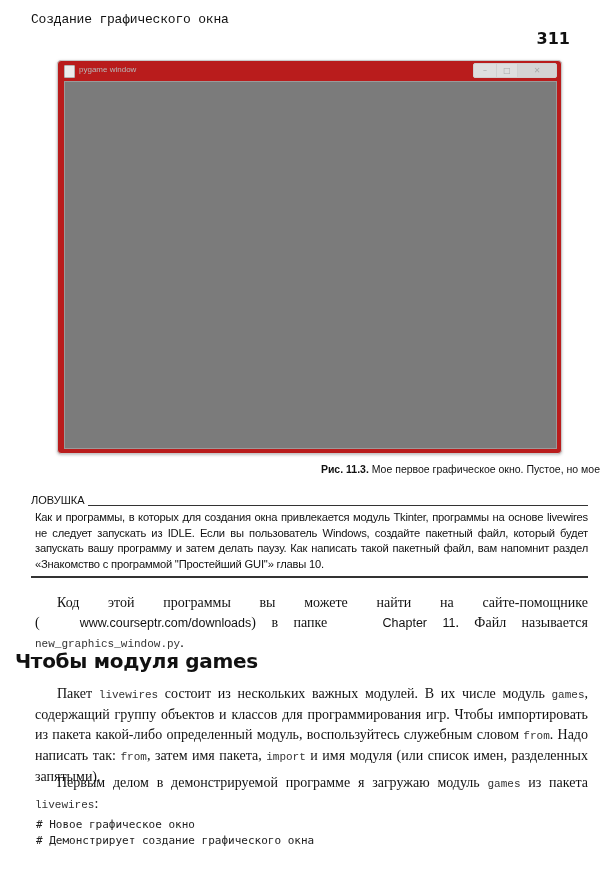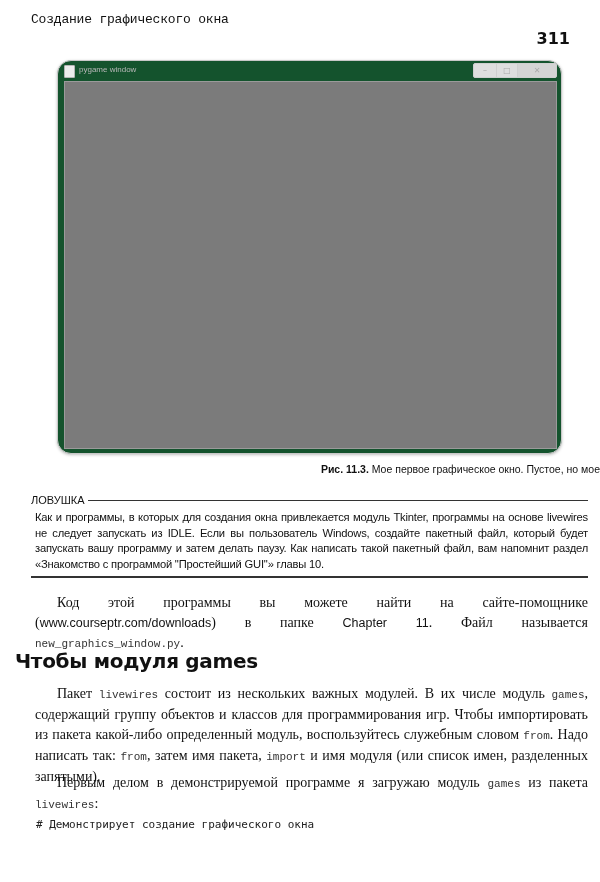--- a/index.html
+++ b/index.html
@@ -1,40 +1,40 @@
 <!DOCTYPE html>
 <html><head>
 <meta charset="utf-8">
 <style>
   html, body { margin:0; padding:0; }
   body { width:600px; height:882px; background:#ffffff; position:relative; overflow:hidden; color:#111; }
   .running-head { position:absolute; left:31px; top:12px; font-family:Liberation Mono, monospace; font-size:13px; color:#111; letter-spacing:-0.2px; }
   .page-num { position:absolute; right:30px; top:9px; font-family:"DejaVu Sans", sans-serif; font-weight:bold; font-size:16px; color:#111;margin-top:20px; }
 
-  .window { position:absolute; left:57px; top:60px; width:503px; height:392px; background:#14532d; border:1px solid #c8c8c8; border-radius:14px; box-shadow:0 1px 3px rgba(0,0,0,0.25); }
+  .window { position:absolute; left:57px; top:60px; width:503px; height:392px; background:#b91c1c; border:1px solid #c8c8c8; border-radius:4px; box-shadow:0 1px 3px rgba(0,0,0,0.25); }
   .titlebar { position:absolute; left:0; top:0; right:0; height:19px; }
   .title-icon { position:absolute; left:6px; top:4px; width:9px; height:11px; border:1px solid #b5b5b5; background:#ececec; border-radius:1px; }
   .title-text { position:absolute; left:21px; top:4px; font-family:"Liberation Sans", sans-serif; font-size:8px; color:#b8b8b8; }
   .ctrl { position:absolute; top:2px; height:13px; border:1px solid #cfcfcf; background:#dedede; font-family:"DejaVu Sans", sans-serif; font-size:8px; color:#aaa; text-align:center; line-height:13px; }
   .ctrl.min { left:415px; width:22px; border-radius:2px 0 0 2px; }
   .ctrl.max { left:438px; width:20px; }
   .ctrl.close { left:459px; width:38px; border-radius:0 2px 2px 0; background:#d4d4d4; }
   .client { position:absolute; left:6px; top:20px; width:491px; height:366px; background:#7b7b7b; border:1px solid #9a9a9a; }
 
   .caption { position:absolute; left:0; width:600px; top:463px; text-align:right; font-family:"Liberation Sans", sans-serif; font-size:10.5px; color:#111; }
   .caption b { font-weight:bold; }
 
-  .trap-head { position:absolute; left:31px; top:494px; font-family:"Liberation Sans", sans-serif; font-size:11px; color:#111; display:flex; align-items:center; width:557px; }
+  .trap-head { position:absolute; left:31px; top:494px; font-family:"Liberation Sans", sans-serif; font-size:11px; color:#111; display:flex; align-items:flex-end; width:557px; }
   .trap-head .rule { flex:1; height:0; border-top:1px solid #333; margin-left:3px; margin-top:1px; }
   .trap-body { position:absolute; left:35px; top:510px; width:553px; font-family:"Liberation Sans", sans-serif; font-size:11.2px; line-height:15.6px; color:#111; text-align:justify; letter-spacing:-0.2px; }
   .trap-rule { position:absolute; left:31px; top:576px; width:557px; border-top:2px solid #333; }
 
   .para { position:absolute; left:35px; width:553px; font-family:"Liberation Serif", serif; font-size:14px; line-height:20px; color:#111; text-align:justify; }
   .para .ind { display:inline-block; width:22px; }
-  .sans { font-family:"Liberation Sans", sans-serif; font-size:12.5px; }
+  .sans { font-family:"Liberation Sans", sans-serif; font-size:12.5px;margin-left:40px; }
   .mono { font-family:Liberation Mono, monospace; font-size:11px; color:#333; }
   .h2 { position:absolute; left:15px; top:649px; font-family:"DejaVu Sans", sans-serif; font-weight:bold; font-size:20px; color:#111; letter-spacing:-0.3px; }
   .code { position:absolute; left:36px; top:817px; font-family:"DejaVu Sans Mono", monospace; font-size:11px; line-height:16px; color:#222; white-space:pre; }
 </style>
 </head>
 <body>
 
 <div class="running-head">Создание графического окна</div>
 <div class="page-num">311</div>
 
@@ -59,13 +59,13 @@
 <div class="trap-rule"></div>
 
 <div class="para" style="top:593px;"><span class="ind"></span><span>Код этой программы вы можете найти на сайте-помощнике (</span><span class="sans">www.courseptr.com/downloads</span><span>) в папке </span><span class="sans">Chapter 11</span><span>. Файл называется </span><span class="mono">new_graphics_window.py</span><span>.</span></div>
 
 <div class="h2">Чтобы модуля games</div>
 
 <div class="para" style="top:684px;"><span class="ind"></span><span>Пакет </span><span class="mono">livewires</span><span> состоит из нескольких важных модулей. В их числе модуль </span><span class="mono">games</span><span>, содержащий группу объектов и классов для программирования игр. Чтобы импортировать из пакета какой-либо определенный модуль, воспользуйтесь служебным словом </span><span class="mono">from</span><span>. Надо написать так: </span><span class="mono">from</span><span>, затем имя пакета, </span><span class="mono">import</span><span> и имя модуля (или список имен, разделенных запятыми).</span></div>
 
 <div class="para" style="top:773px;"><span class="ind"></span><span>Первым делом в демонстрируемой программе я загружаю модуль </span><span class="mono">games</span><span> из пакета </span><span class="mono">livewires</span><span>:</span></div>
 
-<div class="code"><div># Демонстрирует создание графического окна</div></div>
+<div class="code"><div># Новое графическое окно</div><div># Демонстрирует создание графического окна</div></div>
 
 </body></html>

